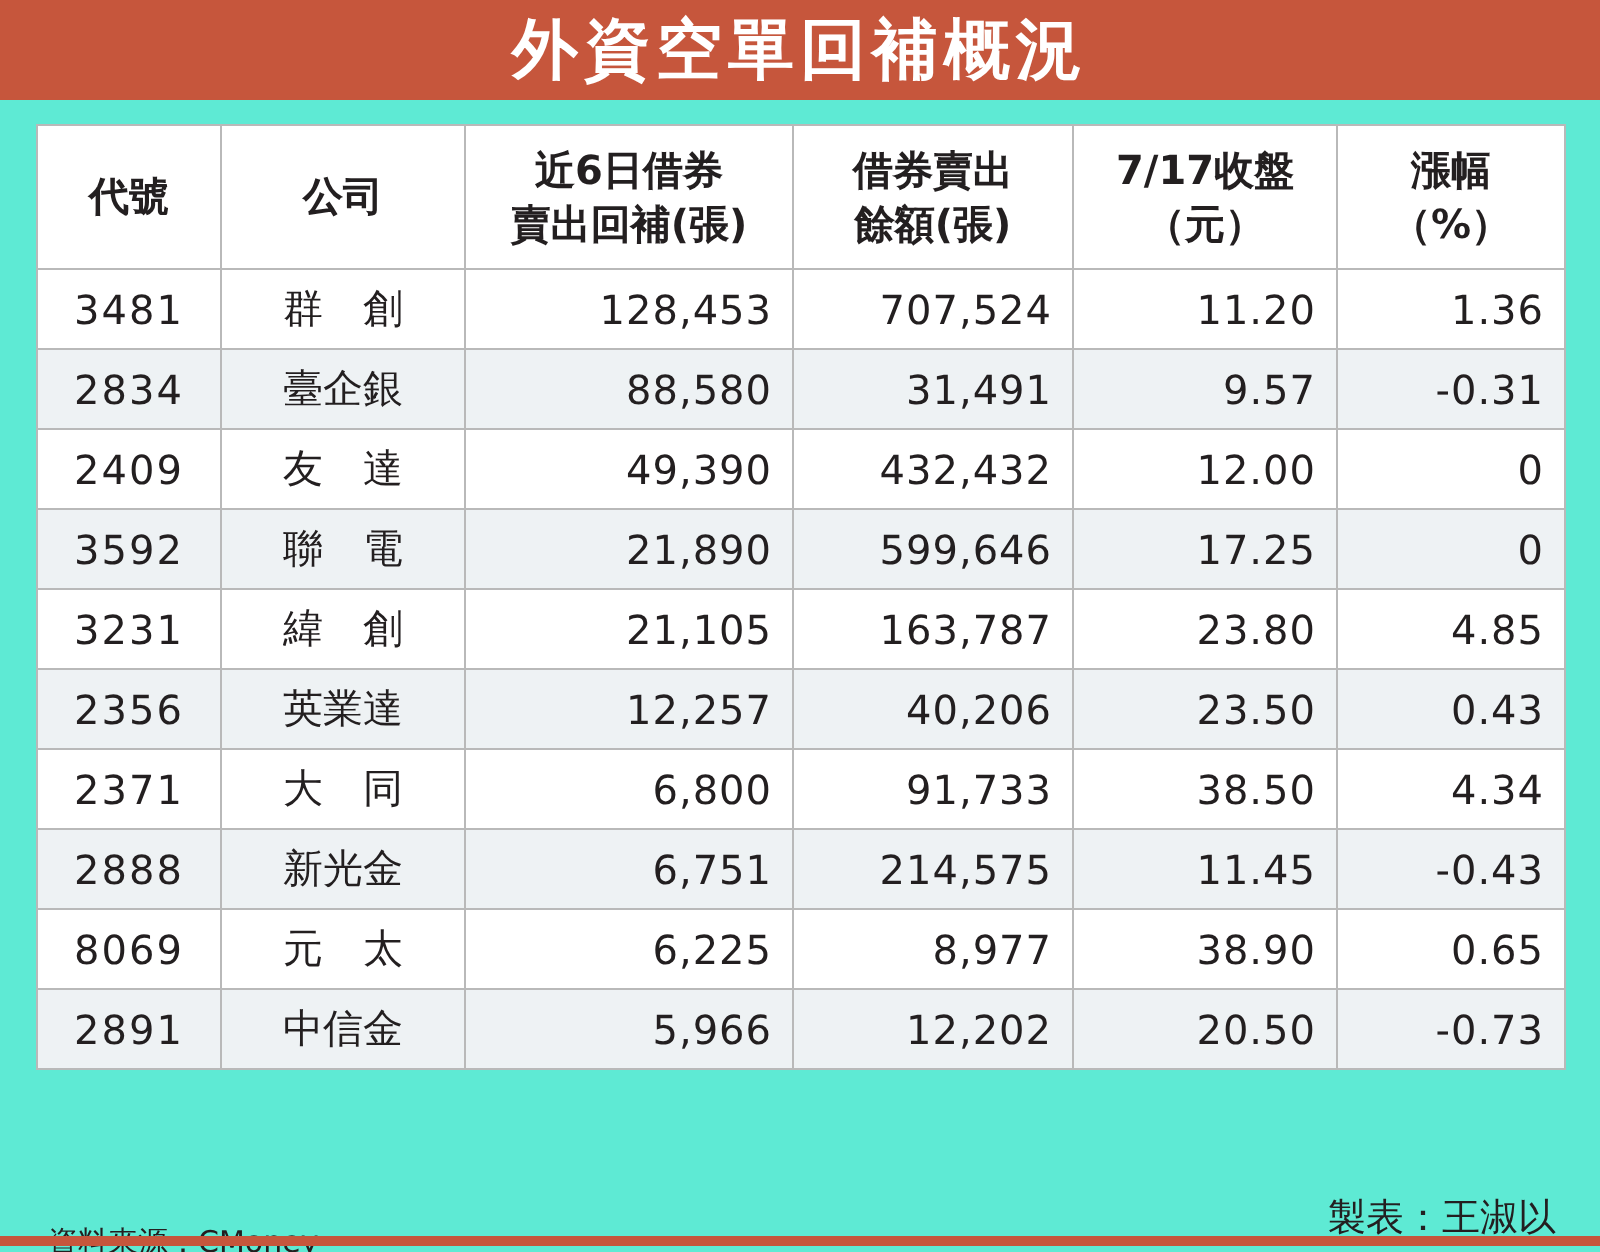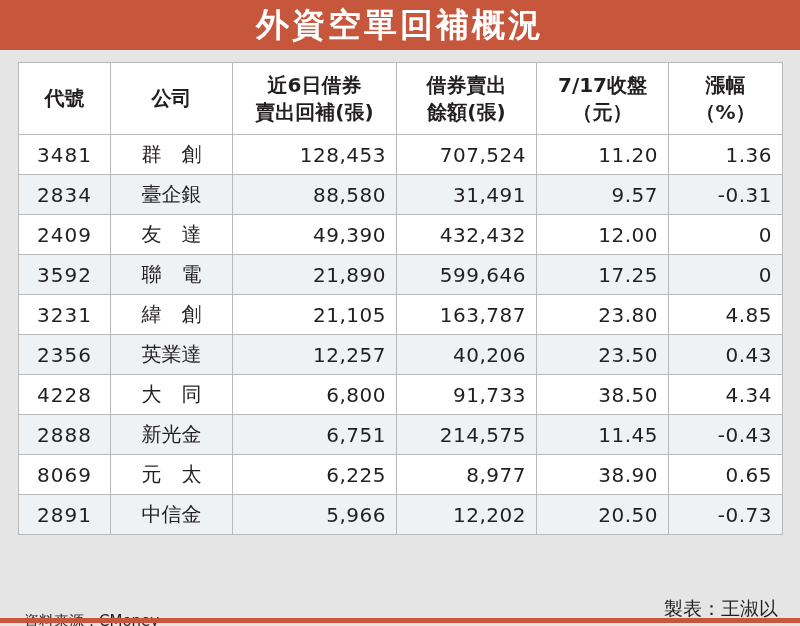--- a/index.html
+++ b/index.html
@@ -9,21 +9,21 @@
     height: 626px;
     font-family: "DejaVu Sans", "Liberation Sans", sans-serif;
     background: #ffffff;
     overflow: hidden;
   }
 
   .sheet {
     position: relative;
     width: 800px;
     height: 626px;
-    background: #e5e5e5;
+    background: #5eead4;
     padding: 4px;
   }
 
   
   .title-bar {
     position: absolute;
     left: 0;
     top: 0;
     width: 800px;
     height: 50px;
@@ -214,21 +214,21 @@
         </tr>
         <tr class="even">
           <td class="code">2356</td>
           <td class="name">英業達</td>
           <td class="num">12,257</td>
           <td class="num">40,206</td>
           <td class="num">23.50</td>
           <td class="num">0.43</td>
         </tr>
         <tr class="odd">
-          <td class="code">4228</td>
+          <td class="code">2371</td>
           <td class="name">大　同</td>
           <td class="num">6,800</td>
           <td class="num">91,733</td>
           <td class="num">38.50</td>
           <td class="num">4.34</td>
         </tr>
         <tr class="even">
           <td class="code">2888</td>
           <td class="name">新光金</td>
           <td class="num">6,751</td>

